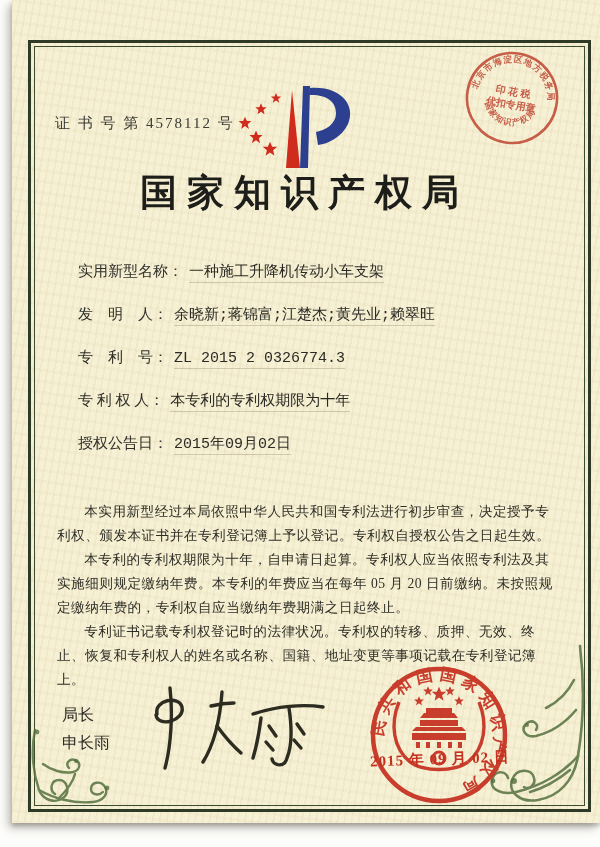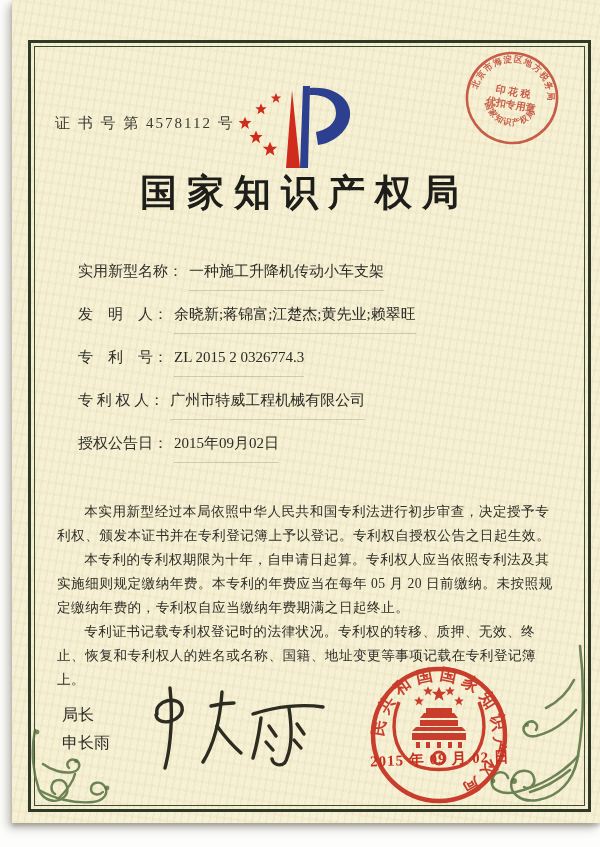--- a/index.html
+++ b/index.html
@@ -33,21 +33,22 @@
   .title{
     position:absolute;left:0;top:168px;width:585px;text-align:center;
     font-size:37px;font-weight:700;letter-spacing:10px;color:#1d1d19;
   }
   .fields{position:absolute;left:45px;top:262px;width:500px;}
   .field-row{height:21px;margin-bottom:22px;font-size:15px;white-space:nowrap;}
   .field-label{color:#30302a;margin-left:21px;}
   .field-value{
     margin-left:6px;color:#2b2b25;
     border-bottom:1px solid rgba(125,115,90,0.30);
-    padding-bottom:11px;
+    padding-bottom:1px;
+    font-family:Liberation Mono, monospace;
   }
   .body-text{
     position:absolute;left:45px;top:500px;width:502px;
     font-size:13.6px;line-height:24px;color:#2e2e26;letter-spacing:0.5px;
   }
   .body-text p{margin:0;text-indent:2em;}
   .sig-title{position:absolute;left:50px;top:705px;font-size:16px;color:#2b2b25;}
   .sig-name{position:absolute;left:50px;top:733px;font-size:16px;color:#2b2b25;}
   .sig-hand{position:absolute;left:115px;top:678px;width:205px;height:102px;}
   .seal{position:absolute;left:338px;top:646px;width:178px;height:178px;opacity:0.93;}
@@ -129,21 +130,21 @@
     <div class="field-row">
       <span class="field-label">实用新型名称：</span><span class="field-value">一种施工升降机传动小车支架</span>
     </div>
     <div class="field-row">
       <span class="field-label">发　明　人：</span><span class="field-value">余晓新;蒋锦富;江楚杰;黄先业;赖翠旺</span>
     </div>
     <div class="field-row">
       <span class="field-label">专　利　号：</span><span class="field-value">ZL 2015 2 0326774.3</span>
     </div>
     <div class="field-row">
-      <span class="field-label">专 利 权 人：</span><span class="field-value">广州市特威工程机械有限公司</span>
+      <span class="field-label">专 利 权 人：</span><span class="field-value">本专利的专利权期限为十年</span>
     </div>
     <div class="field-row">
       <span class="field-label">授权公告日：</span><span class="field-value">2015年09月02日</span>
     </div>
   </div>
 
   <div class="body-text">
     <p>本实用新型经过本局依照中华人民共和国专利法进行初步审查，决定授予专利权、颁发本证书并在专利登记簿上予以登记。专利权自授权公告之日起生效。</p>
     <p>本专利的专利权期限为十年，自申请日起算。专利权人应当依照专利法及其实施细则规定缴纳年费。本专利的年费应当在每年 05 月 20 日前缴纳。未按照规定缴纳年费的，专利权自应当缴纳年费期满之日起终止。</p>
     <p>专利证书记载专利权登记时的法律状况。专利权的转移、质押、无效、终止、恢复和专利权人的姓名或名称、国籍、地址变更等事项记载在专利登记簿上。</p>

